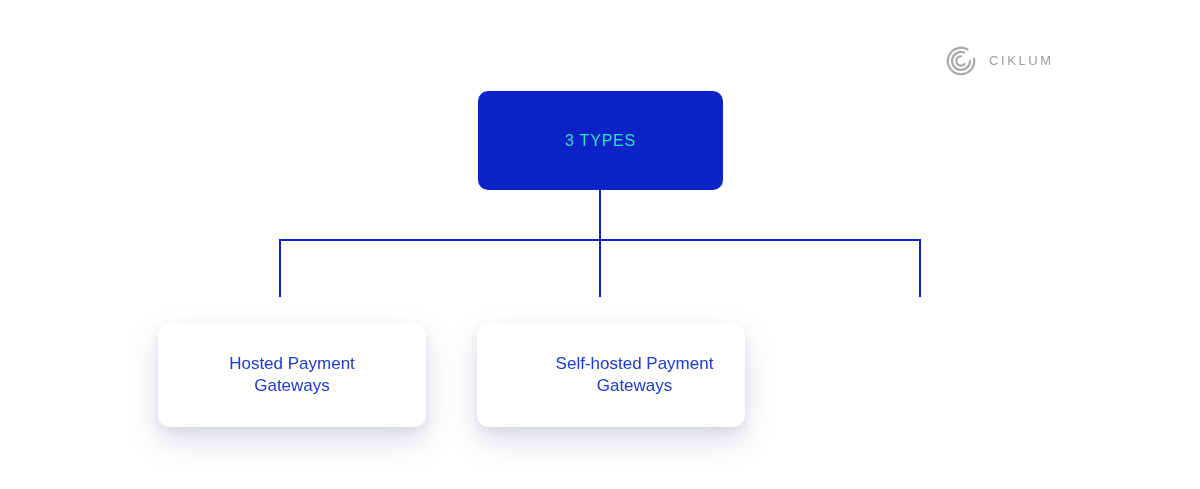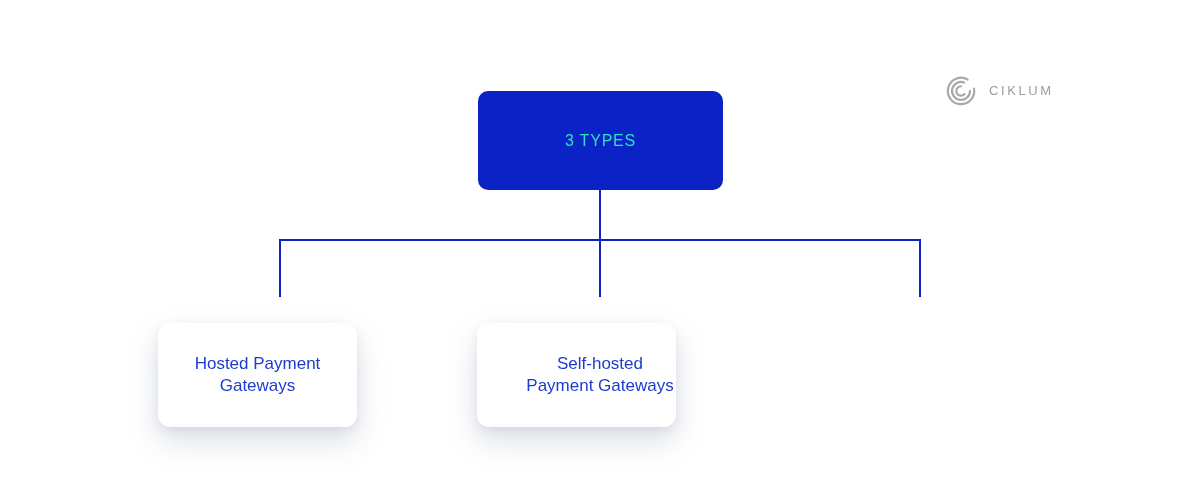--- a/index.html
+++ b/index.html
@@ -17,21 +17,21 @@
   body{font-family:"Liberation Sans","DejaVu Sans",sans-serif;}
   .canvas{
     position:relative;
     width:1200px;height:489px;
     background:var(--page-bg);
     overflow:hidden;
   }
 
   
   .brand{
-    position:absolute;top:70px;left:944px;
+    position:absolute;top:40px;left:944px;
     display:flex;align-items:center;gap:11px;text-align:right;
   }
   .brand svg{display:block;}
   .brand-text{
     font-size:13px;
     letter-spacing:2.6px;
     color:var(--logo-text-gray);
     font-weight:400;
   }
 
@@ -57,21 +57,21 @@
   
   .line{position:absolute;background:var(--line-blue);}
   .line-v-center{left:599px;top:190px;width:2px;height:107px;}
   .line-h{left:279px;top:239px;width:642px;height:2px;}
   .line-v-left{left:279px;top:239px;width:2px;height:58px;}
   .line-v-right{left:919px;top:239px;width:2px;height:58px;}
 
   
   .card{
     position:absolute;top:323px;
-    width:199px;height:104px;
+    width:268px;height:104px;
     background:var(--card-bg);
     border-radius:12px;
     box-shadow:0 14px 30px rgba(96,110,140,0.22),0 4px 10px rgba(96,110,140,0.10);
     display:flex;align-items:center;justify-content:center;
   }
   .card-1{left:158px;}
   .card-2{left:477px;padding-left:47px;}
   .card-3{left:798px;}
   .card-label{
     color:var(--node-text-blue);

